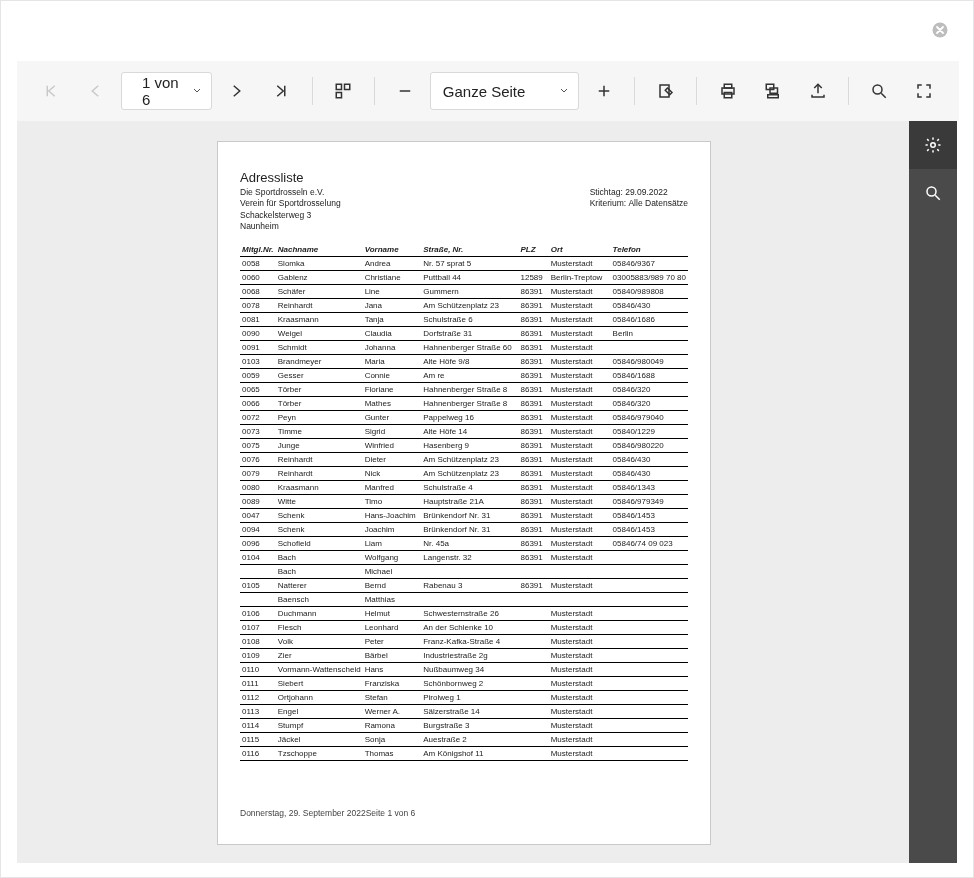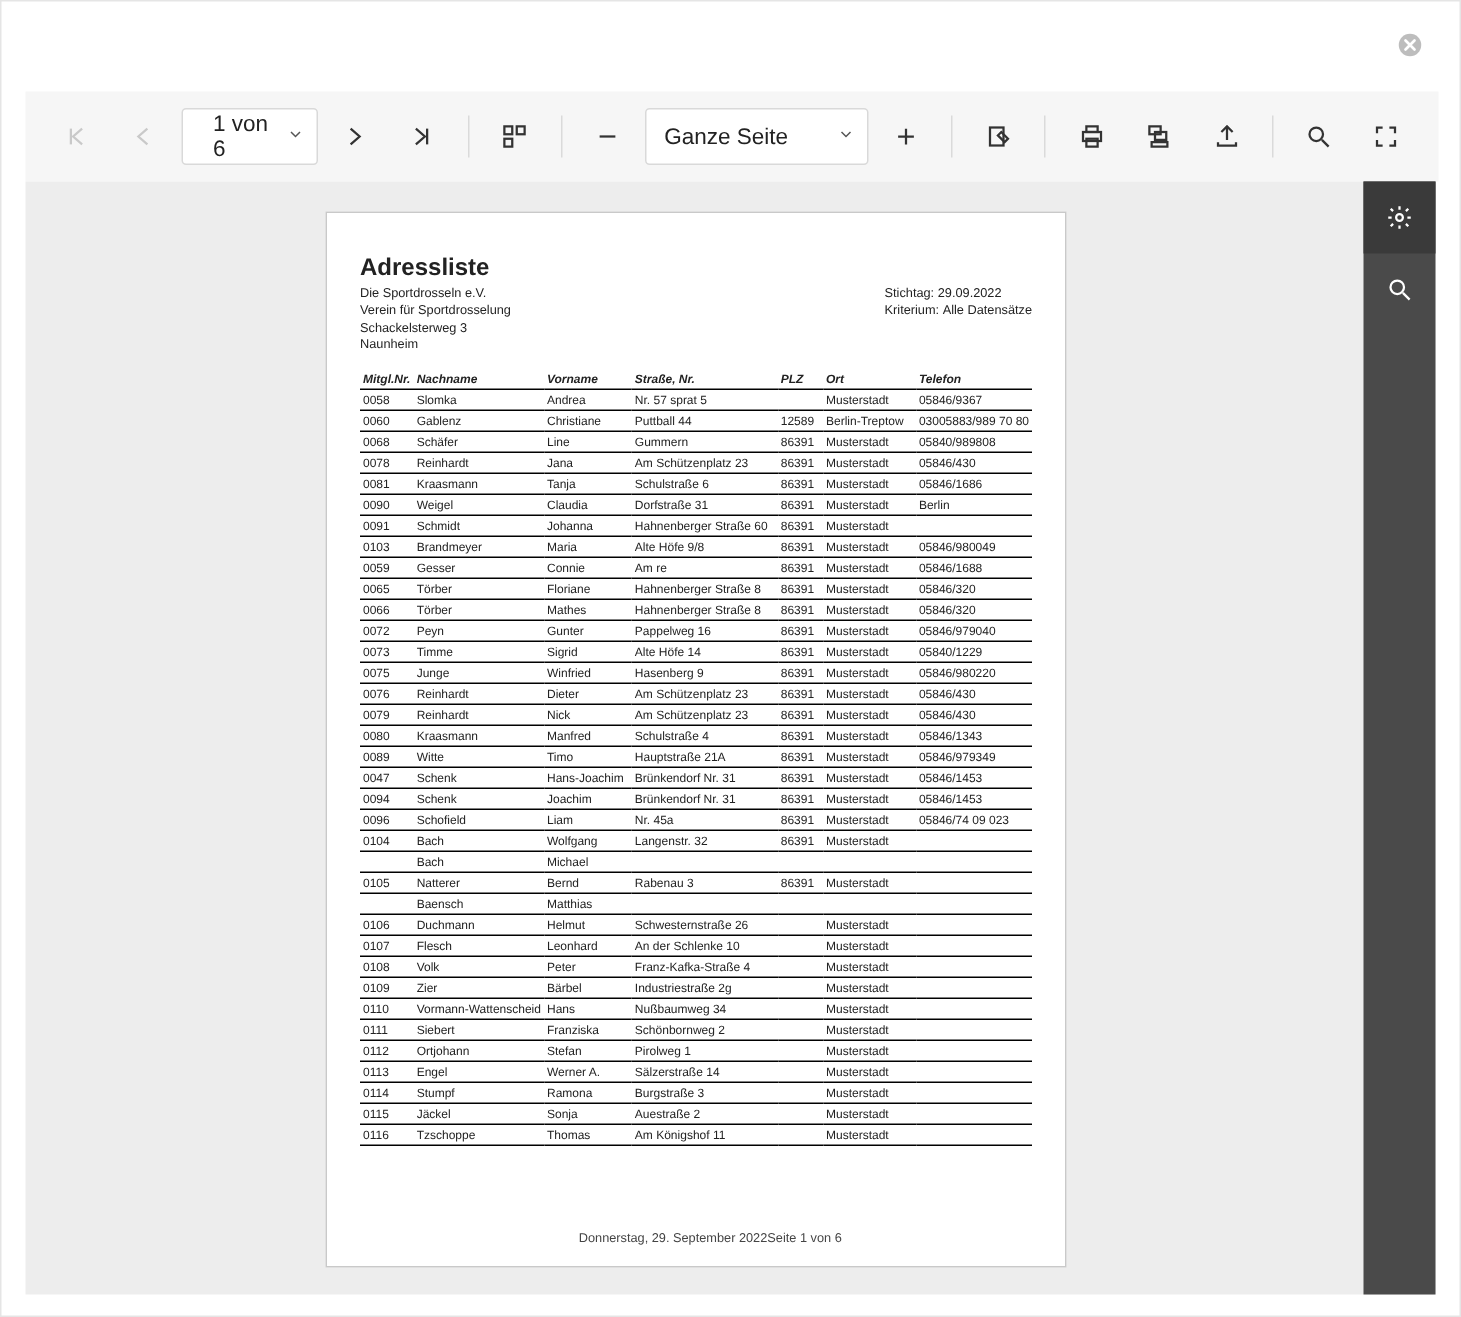--- a/index.html
+++ b/index.html
@@ -12,36 +12,36 @@
   .tbtn.disabled { color:#c9c9c9; cursor:default; }
   .tbtn svg { width:18px; height:18px; stroke:currentColor; fill:none; stroke-width:2; }
   .sep { width:1px; height:28px; background:#dadada; margin:0 6px; }
   .combo { height:38px; background:#fff; border:1px solid #d9d9d9; border-radius:3px; display:flex; align-items:center; padding:0 28px 0 12px; font-size:15px; color:#222; position:relative; cursor:pointer; }
   .combo .caret { position:absolute; right:8px; top:50%; transform:translateY(-50%); }
   .combo .caret svg{ width:12px; height:12px; stroke:#555; fill:#555;}
   .page-combo { width:92px;padding-left:20px; }
   .zoom-combo { width:152px; }
   .workspace { position:absolute; top:120px; left:16px; right:16px; bottom:14px; background:#ededed; overflow:hidden; }
   .page { position:absolute; top:20px; left:200px; width:494px; height:704px; background:#fff; border:1px solid #c9c9c9; padding:28px 22px 18px 22px; font-size:8.5px; color:#222; }
-  .hdr-title { font-size:16px; font-weight:bold; margin-bottom:2px; }
+  .hdr-title { font-size:13px; font-weight:normal; margin-bottom:2px; }
   .hdr-line { font-size:8.5px; line-height:1.35; }
   .hdr-block { display:flex; justify-content:space-between; margin-bottom:10px;}
   .hdr-left { }
   .hdr-right { text-align:left; }
   table.addr { width:100%; border-collapse:collapse; font-size:8px; }
   table.addr th { text-align:left; font-weight:bold; border-bottom:1px solid #000; padding:2px 2px;font-style:italic; }
   table.addr td { border-bottom:1px solid #000; padding:2px 2px; white-space:nowrap; overflow:hidden; }
   .col-mgl { width:36px; }
   .col-nach { width:62px;margin-left:22px; }
   .col-vor { width:62px; }
   .col-str { width:102px; }
   .col-plz { width:34px; }
   .col-ort { width:68px; }
   .col-tel { width:auto; }
-  .page-foot { position:absolute; bottom:14px; left:22px; right:22px; display:flex; justify-content:center; font-size:8.5px; color:#444;margin-left:19px;}
+  .page-foot { position:absolute; bottom:26px; left:22px; right:22px; display:flex; justify-content:flex-start; font-size:8.5px; color:#444;}
   .side-rail { position:absolute; top:120px; right:16px; width:48px; bottom:14px; background:#4a4a4a; }
   .rail-btn { width:48px; height:48px; display:flex; align-items:center; justify-content:center; color:#fff; cursor:pointer; }
   .rail-btn svg { width:18px; height:18px; stroke:currentColor; fill:none; stroke-width:2;}
   .stack-icon svg{fill:none;stroke:currentColor;}
 </style>
 </head>
 <body>
 
 <div class="modal">
 

